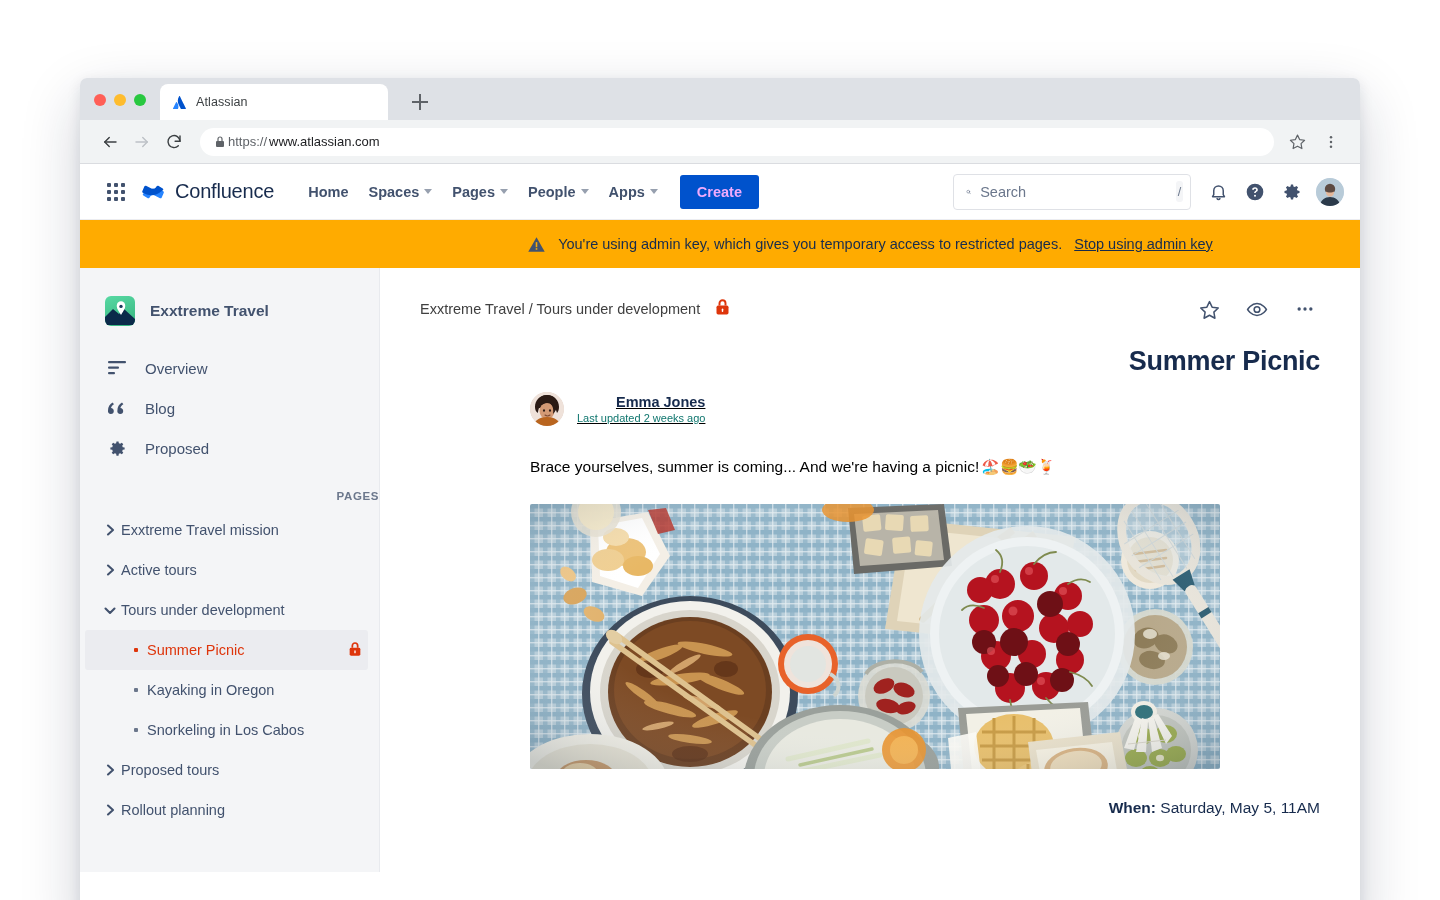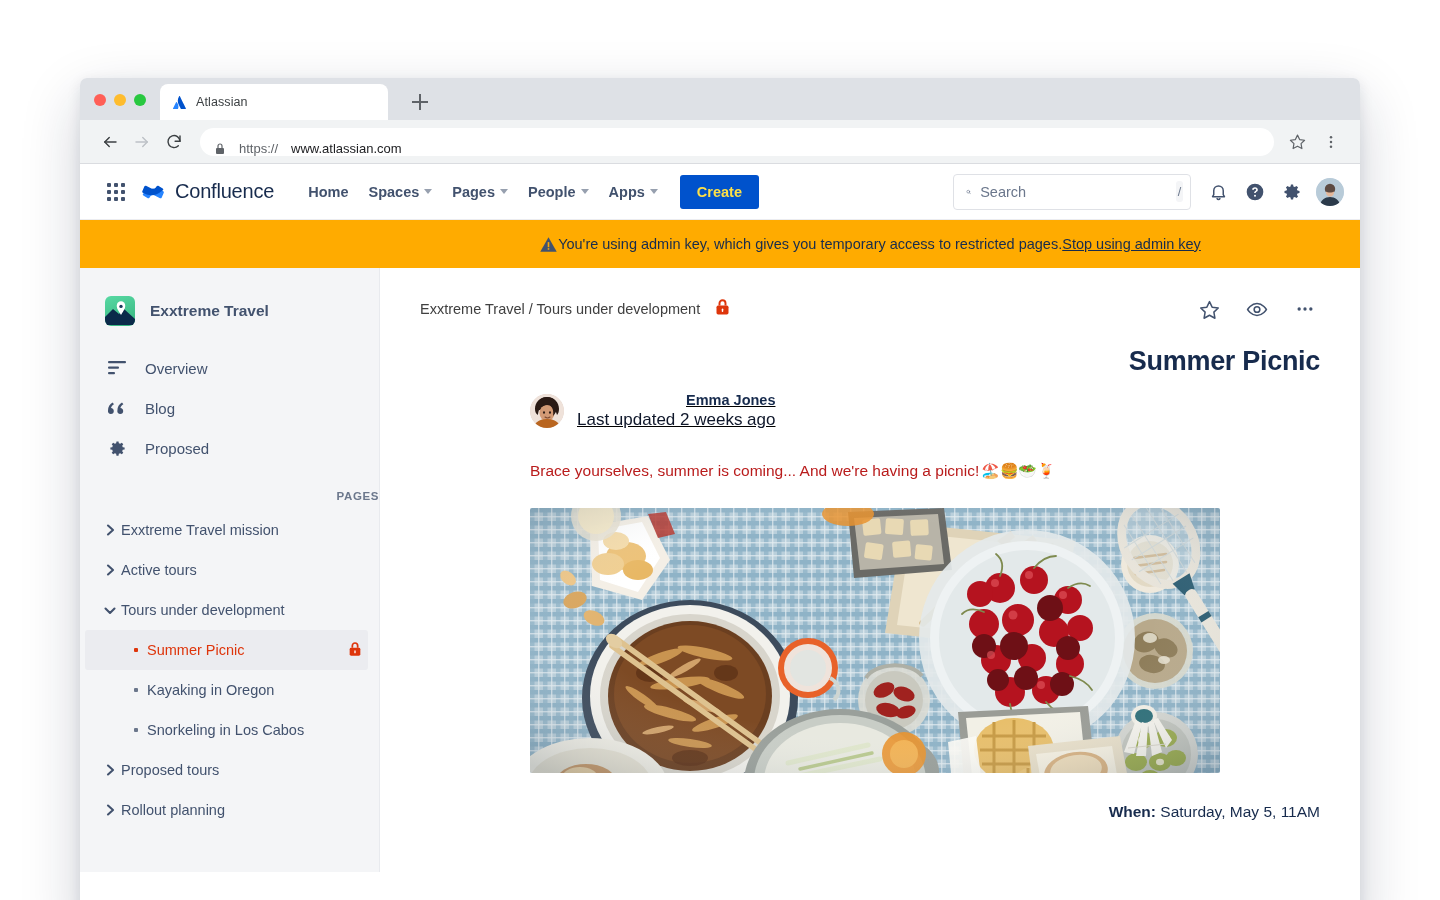--- a/index.html
+++ b/index.html
@@ -58,21 +58,21 @@
     padding: 0 14px; border-bottom: 1px solid #dadce0;
   }
   .navbtn {
     width: 32px; height: 32px; display:flex; align-items:center; justify-content:center;
     color: #3c4043; flex: 0 0 auto;
   }
   .navbtn.disabled { color: #bdc1c6; }
   .omnibox {
     flex: 1; height: 28px; margin: 0 8px 0 10px;
     background: #fff; border-radius: 14px;
-    display: flex; align-items: flex-end; gap: 13px;
+    display: flex; align-items: center; gap: 2px;
     padding: 0 14px;
     font-size: 13px;
   }
   .url-scheme { color: #5f6368; }
   .url-host { color: #202124; }
   .omni-right { display: flex; align-items: center; gap: 4px; }
   .starbtn, .dotsbtn {
     width: 30px; height: 30px; display:flex; align-items:center; justify-content:center;
     color: #5f6368;
   }
@@ -94,21 +94,21 @@
   .brand { display:flex; align-items:center; gap: 9px; margin-right: 24px; }
   .brand-name { font-size: 20px; color: #172b4d; letter-spacing: -.2px; }
   .navitem {
     display:flex; align-items:center; gap:5px;
     font-size: 14.5px; color: #42526e; font-weight: 600;
     padding: 7px 10px; border-radius: 3px;
   }
   .caret { width:0;height:0;border-left:4px solid transparent;border-right:4px solid transparent;border-top:5px solid #97a0af; display:block; }
   .createbtn {
     margin-left: 12px;
-    background: #0052cc; color: #fde047;
+    background: #0052cc; color: #f0abfc;
     font-size: 14.5px; font-weight: 600;
     padding: 9px 17px; border-radius: 3px;
     border: none; cursor: pointer;
     font-family: inherit;
   }
   .nav-spacer { flex: 1; }
   .searchbox {
     width: 238px; height: 36px;
     border: 1.6px solid #dfe1e6; border-radius: 4px;
     display:flex; align-items:center; gap:9px;
@@ -128,21 +128,21 @@
   .navicon { width: 26px; height: 26px; display:flex;align-items:center;justify-content:center; color:#42526e; }
   .avatar-nav {
     width: 28px; height: 28px; border-radius: 50%;
     overflow: hidden; flex:0 0 auto;
     background: #c5d4e3;
   }
 
   
   .banner {
     height: 48px; background: #ffab00;
-    display:flex; align-items:center; justify-content:center; 
+    display:flex; align-items:center; justify-content:center; gap: 12px;
     color: #172b4d; font-size: 14.5px;
     padding-left: 300px;
   }
   .banner-link { color:#172b4d; text-decoration: underline; }
   .warn-ico { width: 19px; height: 19px; flex:0 0 auto; }
 
   
   .body-split { display:flex; height: 604px; text-align: right; }
 
   
@@ -205,23 +205,23 @@
   .page-title {
     font-size: 27px; font-weight: 700; color:#172b4d;
     letter-spacing: -.3px; margin-top: 26px;
   }
   .byline { display:flex; align-items:center; gap: 13px; margin-top: 15px; text-decoration: underline; }
   .avatar-author {
     width: 34px; height:34px; border-radius:50%; overflow:hidden; flex:0 0 auto;
     background:#e4d4cb;
   }
   .by-name { font-size: 14.5px; font-weight:700; color:#172b4d; }
-  .by-sub { font-size: 17px; color:#0f172a; margin-top: 2px; }
+  .by-sub { font-size: 11px; color:#0f766e; margin-top: 2px; }
   .para {
-    font-size: 15.5px; color:#b91c1c; margin-top: 32px;
+    font-size: 15.5px; color:#000000; margin-top: 32px;
     display:flex; align-items:center; gap:2px;
   }
   .emoji { font-size: 15px; }
   .photo {
     margin-top: 28px; width: 690px; height: 265px;
     border-radius: 2px; overflow: hidden; position: relative;
   }
   .when { font-size: 15.5px; color:#172b4d; margin-top: 30px; }
   .when b { font-weight: 700; }
 </style>

